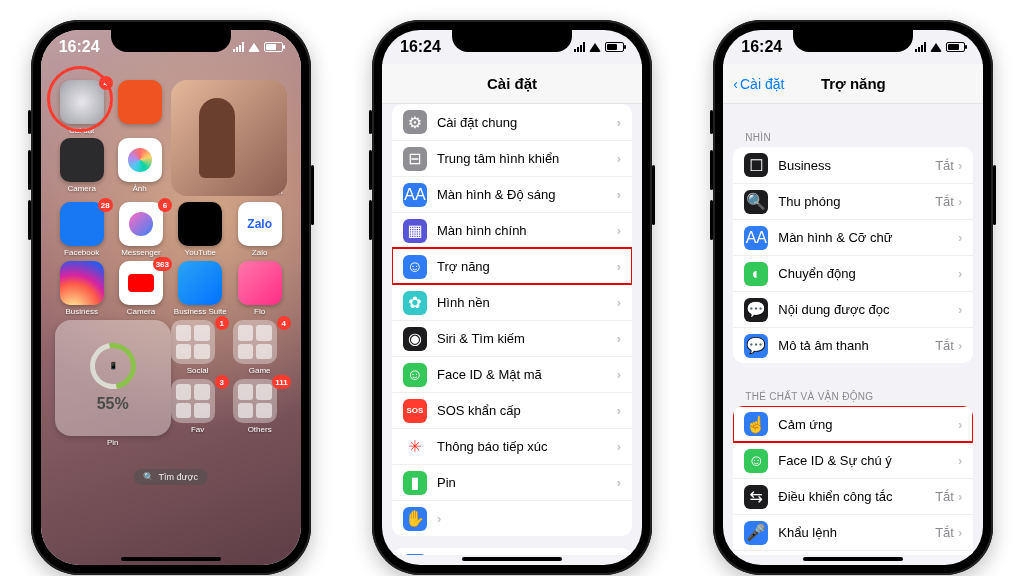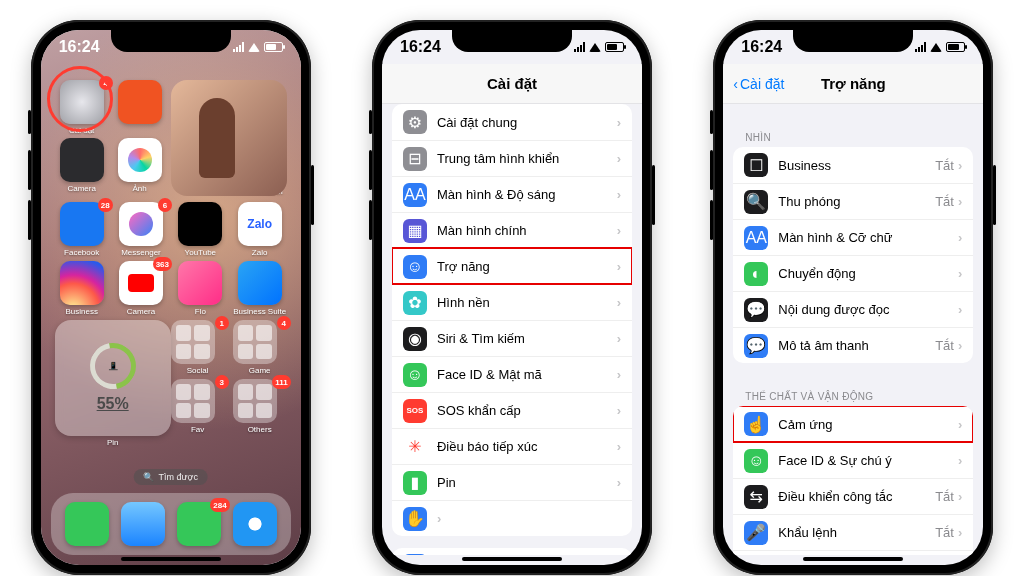--- a/index.html
+++ b/index.html
@@ -66,21 +66,21 @@
   }
   .home-grid{
     position:absolute; top:40px; left:0; right:0; bottom:72px;
     padding:10px 14px;
   }
   .icon-row{display:flex; justify-content:space-between; margin-bottom:4px;}
   .app-slot{width:54px; text-align:center; position:relative;}
   .app-icon{width:44px;height:44px;border-radius:10px;margin:0 auto;position:relative;box-shadow:0 2px 4px rgba(0,0,0,.25);}
   .app-label{font-size:8px;color:#fff;text-shadow:0 1px 2px rgba(0,0,0,.5);margin-top:2px;white-space:nowrap;}
   .badge{position:absolute;top:-4px;right:-4px;min-width:14px;height:14px;border-radius:7px;background:#ff3b30;color:#fff;font-size:8px;font-weight:600;display:flex;align-items:center;justify-content:center;padding:0 3px;z-index:2;}
-  .widget{background:rgba(255,255,255,.35);backdrop-filter:blur(4px);border-radius:16px;box-shadow:0 2px 6px rgba(0,0,0,.2);text-decoration:underline;}
+  .widget{background:rgba(255,255,255,.35);backdrop-filter:blur(4px);border-radius:16px;box-shadow:0 2px 6px rgba(0,0,0,.2);}
   .photo-widget{width:116px;height:116px;background:linear-gradient(135deg,#e4b89a,#8c5f52);border-radius:16px;position:relative;overflow:hidden;}
   .person{position:absolute;left:28px;top:18px;width:36px;height:80px;background:#6b3f2e;border-radius:18px 18px 6px 6px;}
   .highlight-ring{
     position:absolute;left:6px;top:36px;width:66px;height:66px;border:3px solid #ff3b30;border-radius:50%;z-index:50;pointer-events:none;
   }
   .pin-widget{width:116px;height:116px;display:flex;flex-direction:column;justify-content:center;align-items:center;color:#4a4a4a;}
   .ring{width:46px;height:46px;border-radius:50%;border:5px solid #dcdcd2;border-top-color:#8bc34a;border-right-color:#8bc34a;transform:rotate(35deg);display:flex;align-items:center;justify-content:center;}
   .ring-inner{transform:rotate(-35deg);font-size:7px;}
   .pin-pct{font-size:16px;font-weight:600;margin-top:6px;}
   .mini-folder{width:44px;height:44px;border-radius:10px;background:rgba(255,255,255,.35);display:grid;grid-template-columns:1fr 1fr;grid-template-rows:1fr 1fr;gap:3px;padding:5px;}
@@ -192,26 +192,26 @@
             <div class="app-label">Business</div>
           </div>
         <div class="app-slot">
             <span class="badge">363</span>
             <div class="app-icon" style="background:#fff;display:flex;align-items:center;justify-content:center">
               <span style="width:26px;height:18px;background:#ff0000;border-radius:4px"></span>
             </div>
             <div class="app-label">Camera</div>
           </div>
         <div class="app-slot">
+            <div class="app-icon" style="background:linear-gradient(135deg,#2aa4f4,#0072ff)"></div>
+            <div class="app-label">Business Suite</div>
+          </div>
+        <div class="app-slot">
             <div class="app-icon" style="background:linear-gradient(135deg,#ff77a9,#ff2d87)"></div>
             <div class="app-label">Flo</div>
-          </div>
-        <div class="app-slot">
-            <div class="app-icon" style="background:linear-gradient(135deg,#2aa4f4,#0072ff)"></div>
-            <div class="app-label">Business Suite</div>
           </div>
       </div>
       <div class="icon-row">
         <div class="app-slot" style="width:116px">
           <div class="widget pin-widget">
             <div class="ring">
                 <div class="ring-inner">📱</div>
               </div>
             <div class="pin-pct">55%</div>
           </div>
@@ -261,35 +261,20 @@
                 </div>
                 <div class="app-label">Others</div>
               </div>
           </div>
         </div>
       </div>
     </div>
     <div class="search-pill">
       <span>🔍</span>
       <span>Tìm được</span>
-    </div>
-    <div class="dock">
-      <div class="app-slot">
-          <div class="app-icon" style="background:#35c759"></div>
-        </div>
-      <div class="app-slot">
-          <div class="app-icon" style="background:linear-gradient(#75c7ff,#1b84ff)"></div>
-        </div>
-      <div class="app-slot">
-          <span class="badge">284</span>
-          <div class="app-icon" style="background:#35c759"></div>
-        </div>
-      <div class="app-slot">
-          <div class="app-icon" style="background:radial-gradient(circle,#fff 20%,#2196f3 22%)"></div>
-        </div>
     </div>
   </div>
 </div>
 
 <div class="phone-frame">
   <span class="side-btn left1"></span>
     <span class="side-btn left2"></span>
     <span class="side-btn left3"></span>
     <span class="side-btn right1"></span>
   <div class="screen" style="background:#f2f2f7">
@@ -357,21 +342,21 @@
             <span class="cell-label">Face ID &amp; Mật mã</span>
             <span class="cell-chevron">›</span>
           </div>
         <div class="cell">
             <span class="cell-ico" style="background:#ff3b30;font-size:8px;font-weight:700">SOS</span>
             <span class="cell-label">SOS khẩn cấp</span>
             <span class="cell-chevron">›</span>
           </div>
         <div class="cell">
             <span class="cell-ico" style="background:#fff;color:#ff3b30">✳</span>
-            <span class="cell-label">Điều báo tiếp xúc</span>
+            <span class="cell-label">Thông báo tiếp xúc</span>
             <span class="cell-chevron">›</span>
           </div>
         <div class="cell">
             <span class="cell-ico" style="background:#34c759">▮</span>
             <span class="cell-label">Pin</span>
             <span class="cell-chevron">›</span>
           </div>
         <div class="cell">
             <span class="cell-ico" style="background:#2f7cf6">✋</span>
             <span class="cell-chevron">›</span>

